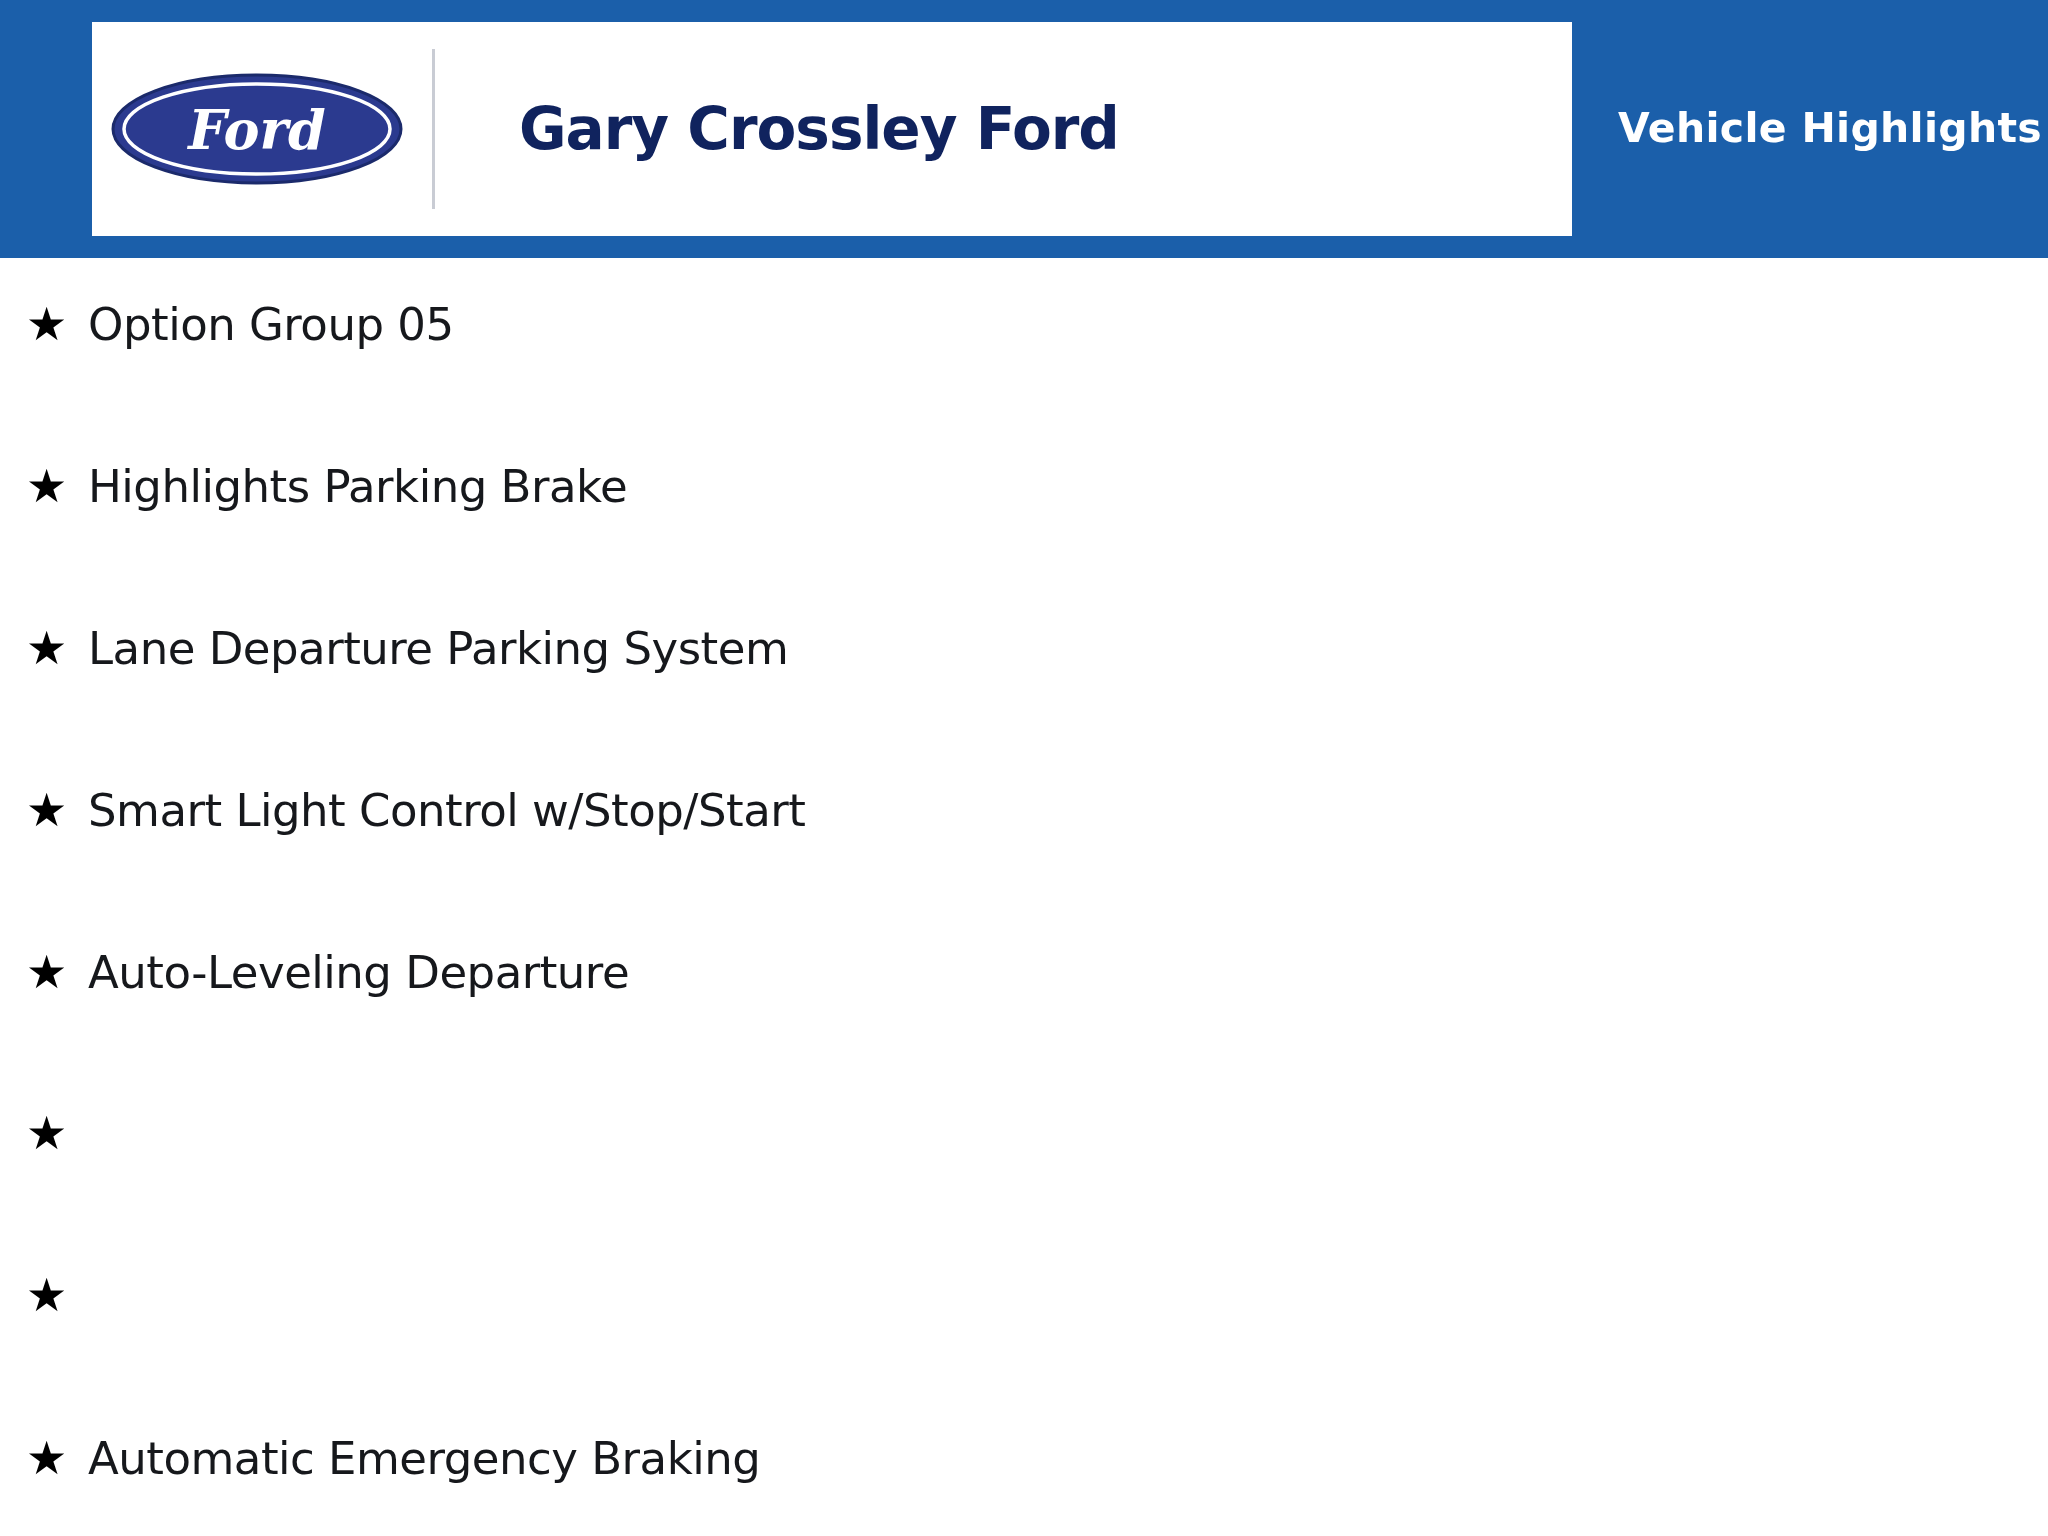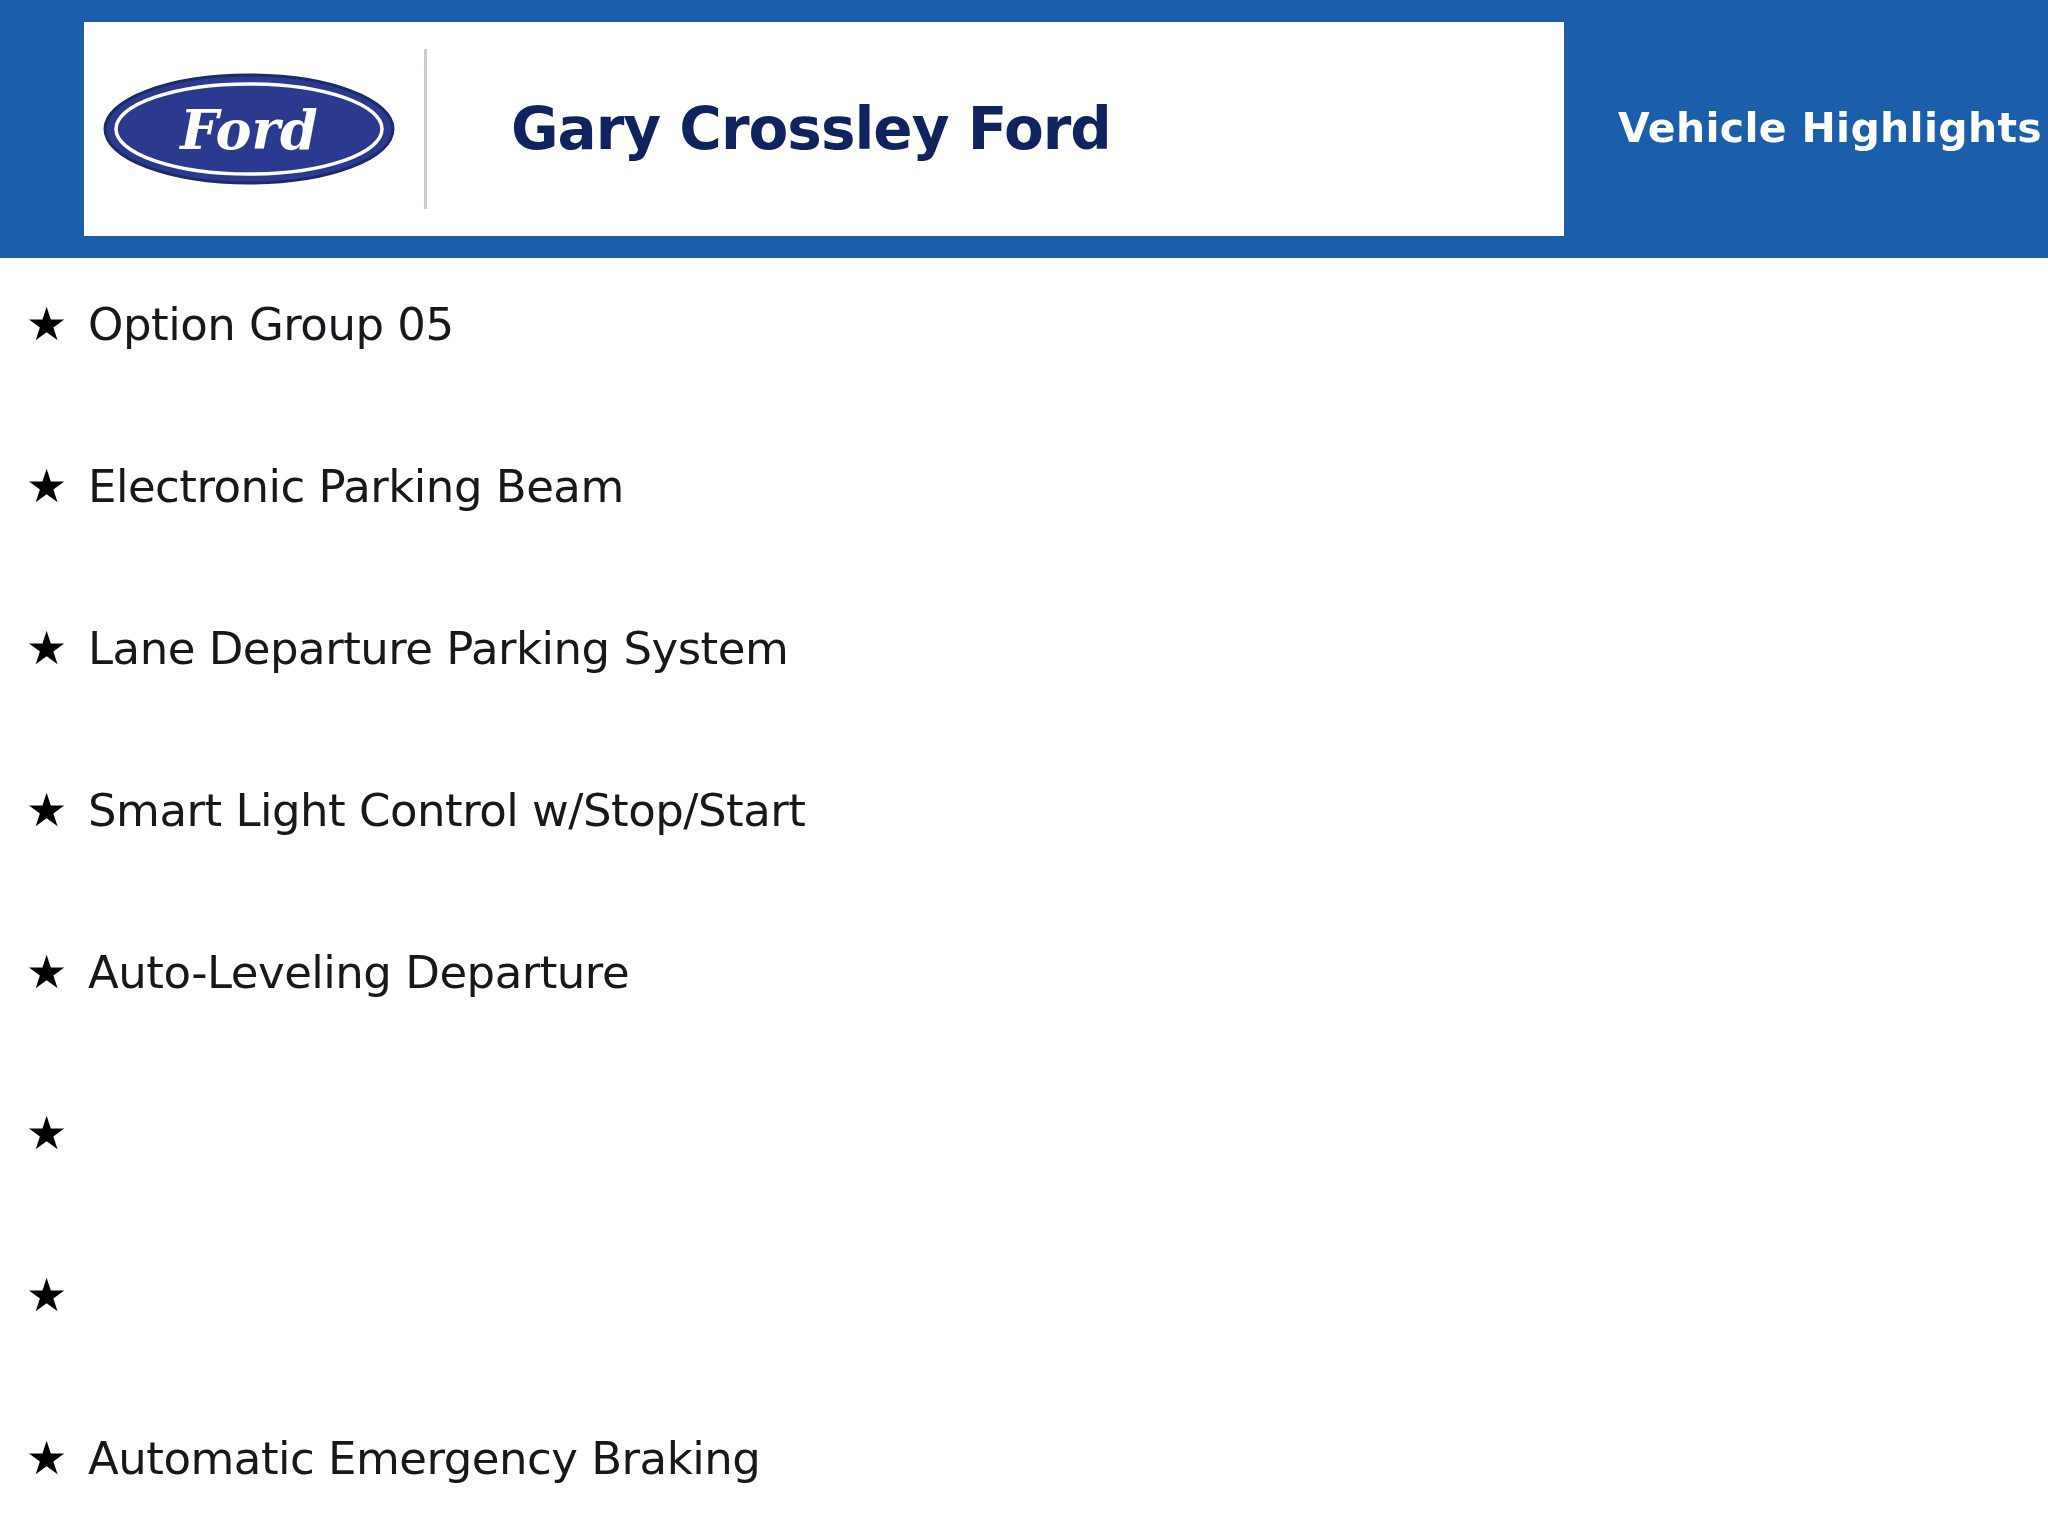--- a/index.html
+++ b/index.html
@@ -20,21 +20,21 @@
     position: relative;
     width: 2048px;
     height: 258px;
     background: #1b5faa;
     box-sizing: border-box;
     display: flex;
     align-items: center;
   }
   .brand-plate {
     position: absolute;
-    left: 84px;
+    left: 92px;
     top: 22px;
     width: 1480px;
     height: 214px;
     background: #ffffff;
     display: flex;
     align-items: center;
   }
   .ford-oval-wrap {
     width: 330px;
     display: flex;
@@ -127,21 +127,21 @@
   <div class="highlights-label">Vehicle Highlights</div>
 </div>
 
 <ul class="feature-list">
   <li class="feature-item">
     <span class="bullet-star">★</span>
     <span class="feature-text">Option Group 05</span>
   </li>
   <li class="feature-item">
     <span class="bullet-star">★</span>
-    <span class="feature-text">Electronic Parking Beam</span>
+    <span class="feature-text">Highlights Parking Brake</span>
   </li>
   <li class="feature-item">
     <span class="bullet-star">★</span>
     <span class="feature-text">Lane Departure Parking System</span>
   </li>
   <li class="feature-item">
     <span class="bullet-star">★</span>
     <span class="feature-text">Smart Light Control w/Stop/Start</span>
   </li>
   <li class="feature-item">

